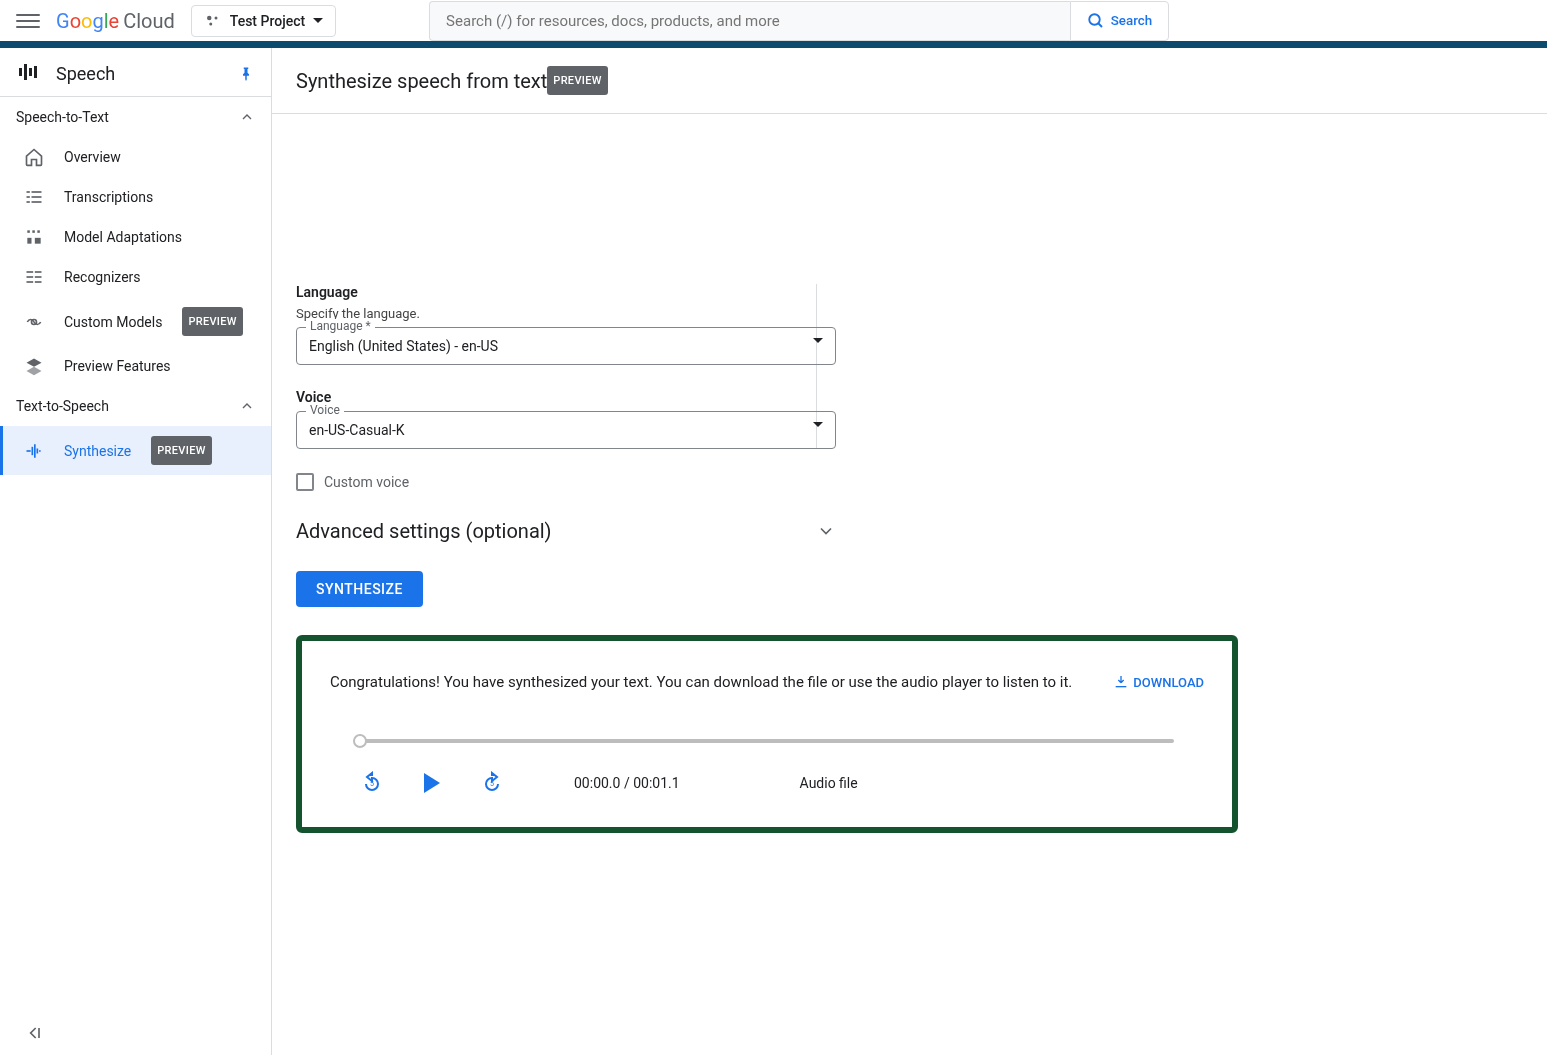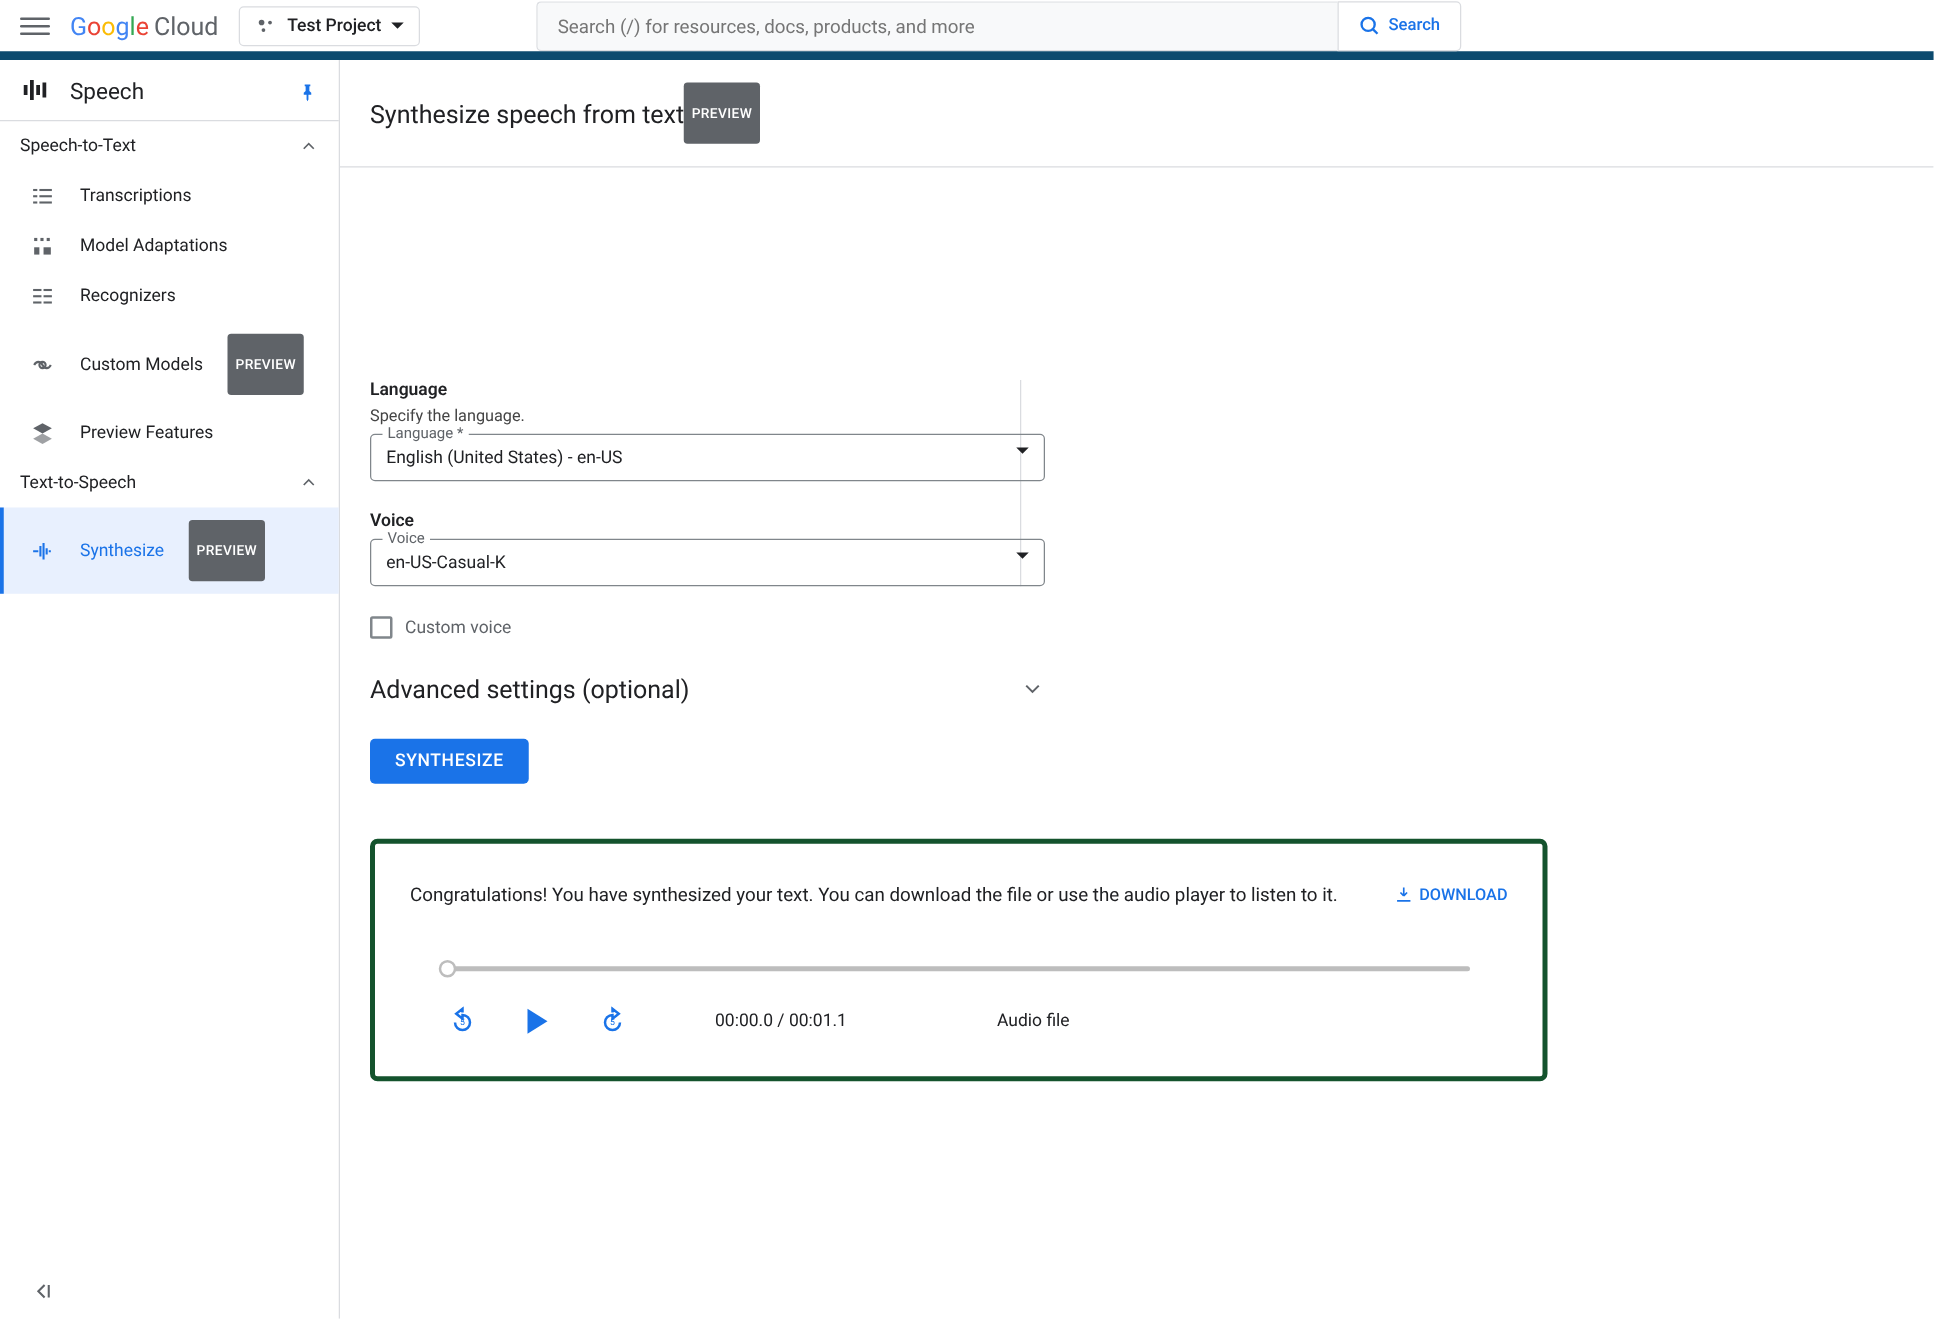--- a/index.html
+++ b/index.html
@@ -23,21 +23,21 @@
     .sidebar { width: 272px; border-right: 1px solid #dadce0; display: flex; flex-direction: column; position: relative; }
     .sidebar-header { display: flex; align-items: flex-end; padding: 12px 16px; border-bottom: 1px solid #dadce0; gap: 16px; }
     .sidebar-header-icon { width: 24px; height: 24px; }
     .sidebar-title { flex: 1; font-size: 18px; font-weight: 400; }
     .pin-icon { color: #1a73e8; width: 18px; height: 18px; }
     .nav-section-header { display: flex; align-items: center; padding: 12px 16px; cursor: pointer; font-size: 14px; justify-content: space-between; }
     .nav-item { display: flex; align-items: center; padding: 10px 16px 10px 24px; gap: 20px; cursor: pointer; font-size: 14px; }
     .nav-item.active { background: #e8f0fe; color: #1a73e8; border-left: 3px solid #1a73e8; padding-left: 21px; }
     .nav-item.active .nav-icon { color: #1a73e8; }
     .nav-icon { width: 20px; height: 20px; color: #5f6368; flex-shrink: 0; }
-    .badge { background: #5f6368; color: #fff; font-size: 11px; padding: 18px 6px; border-radius: 3px; font-weight: 500; letter-spacing: 0.3px; }
+    .badge { background: #5f6368; color: #fff; font-size: 11px; padding: 8px 6px; border-radius: 3px; font-weight: 500; letter-spacing: 0.3px; }
     .collapse-btn { position: absolute; bottom: 12px; left: 24px; }
 
     
     .main { flex: 1; overflow-y: auto; }
     .page-header { display: flex; align-items: center; padding: 18px 24px; gap: 0; border-bottom: 1px solid #dadce0; }
     .page-title { font-size: 20px; font-weight: 400; }
     .content { padding: 0 24px 24px; max-width: 990px; position: relative; }
     .top-divider { position: absolute; top: 0; right: 445px; width: 1px; height: 165px; background: #dadce0; }
     .section { margin-top: 170px; }
     .section + .section { margin-top: 24px; }
@@ -52,21 +52,21 @@
 
     .checkbox-row { display: flex; align-items: center; gap: 10px; margin-top: 24px; color: #5f6368; }
     .checkbox { width: 18px; height: 18px; border: 2px solid #80868b; border-radius: 2px; cursor: pointer; }
 
     .advanced-row { display: flex; align-items: center; justify-content: space-between; margin-top: 28px; width: 540px; cursor: pointer; }
     .advanced-title { font-size: 20px; font-weight: 400; }
 
     .synth-button { margin-top: 28px; background: #1a73e8; color: #fff; border: none; padding: 10px 20px; border-radius: 4px; font-weight: 500; letter-spacing: 0.5px; cursor: pointer; font-size: 14px; }
 
     
-    .result-card { margin-top: 44px; border: 4px solid #14532d; border-radius: 6px; padding: 32px 28px; }
+    .result-card { margin-top: 28px; border: 6px solid #14532d; border-radius: 6px; padding: 32px 28px; }
     .result-top { display: flex; align-items: center; justify-content: space-between; gap: 16px; }
     .result-msg { font-size: 15px; }
     .download-link { display: flex; align-items: center; gap: 4px; color: #1a73e8; font-weight: 500; font-size: 13px; cursor: pointer; }
 
     .player { margin-top: 48px; }
     .track { position: relative; height: 4px; background: #bdbdbd; border-radius: 2px; margin: 0 30px; }
     .thumb { position: absolute; left: 0; top: 50%; transform: translate(-50%, -50%); width: 14px; height: 14px; border-radius: 50%; background: #fff; border: 2px solid #bdbdbd; }
     .controls { display: flex; align-items: center; gap: 40px; margin-top: 28px; padding: 0 30px; }
     .ctrl-icon { color: #1a73e8; width: 24px; height: 24px; cursor: pointer; }
     .play-triangle { width: 0; height: 0; border-left: 16px solid #1a73e8; border-top: 10px solid transparent; border-bottom: 10px solid transparent; cursor: pointer; }
@@ -125,20 +125,26 @@
         </svg>
     </div>
 
     <div class="nav-section-header">
       <span>Speech-to-Text</span>
       <svg width="16" height="16" viewBox="0 0 24 24" fill="none" stroke="#5f6368" stroke-width="2">
           <polyline points="6 15 12 9 18 15"></polyline>
         </svg>
     </div>
 
+    <div class="nav-item">
+      <svg class="nav-icon" viewBox="0 0 24 24" fill="none" stroke="currentColor" stroke-width="2">
+          <path d="M3 11l9-8 9 8v10a1 1 0 01-1 1h-5v-7h-6v7H4a1 1 0 01-1-1z"></path>
+        </svg>
+      <span>Overview</span>
+    </div>
     <div class="nav-item">
       <svg class="nav-icon" viewBox="0 0 24 24" fill="currentColor">
           <rect x="3" y="5" width="4" height="2"></rect>
           <rect x="9" y="5" width="12" height="2"></rect>
           <rect x="3" y="11" width="4" height="2"></rect>
           <rect x="9" y="11" width="12" height="2"></rect>
           <rect x="3" y="17" width="4" height="2"></rect>
           <rect x="9" y="17" width="12" height="2"></rect>
         </svg>
       <span>Transcriptions</span>

